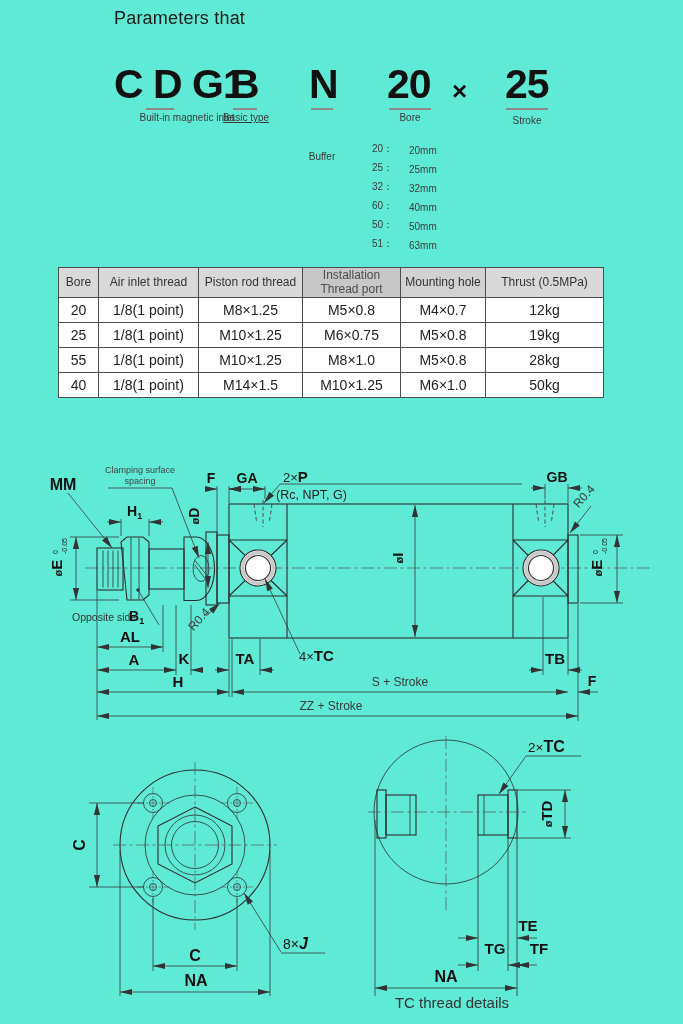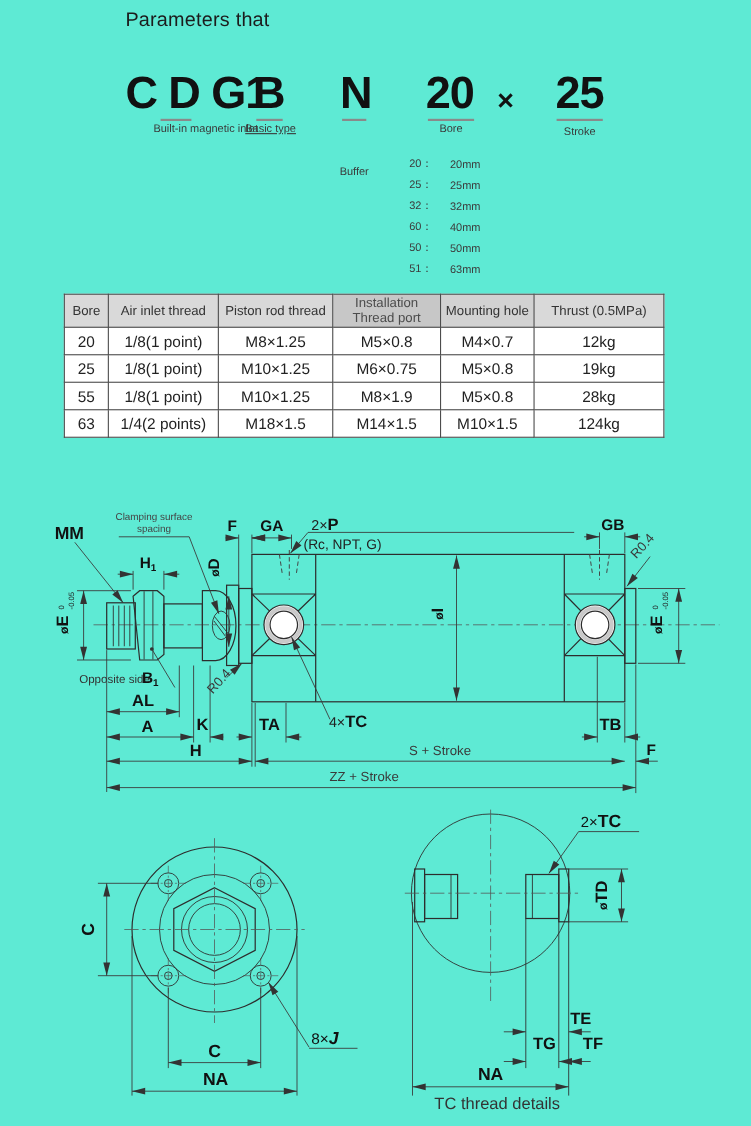--- a/index.html
+++ b/index.html
@@ -132,31 +132,31 @@
           <td>1/8(1 point)</td>
           <td>M10×1.25</td>
           <td>M6×0.75</td>
           <td>M5×0.8</td>
           <td>19kg</td>
         </tr>
     <tr>
           <td>55</td>
           <td>1/8(1 point)</td>
           <td>M10×1.25</td>
-          <td>M8×1.9</td>
+          <td>M8×1.0</td>
           <td>M5×0.8</td>
           <td>28kg</td>
         </tr>
     <tr>
-          <td>63</td>
-          <td>1/4(2 points)</td>
-          <td>M18×1.5</td>
+          <td>40</td>
+          <td>1/8(1 point)</td>
           <td>M14×1.5</td>
-          <td>M10×1.5</td>
-          <td>124kg</td>
+          <td>M10×1.25</td>
+          <td>M6×1.0</td>
+          <td>50kg</td>
         </tr>
   </tbody>
     </table>
 
   <svg width="683" height="569" viewBox="0 0 683 569">
     <defs>
       <marker id="ar" markerUnits="userSpaceOnUse" markerWidth="13" markerHeight="8" refX="12.5" refY="4" orient="auto-start-reverse">
         <path d="M12.5,4 L0.5,0.9 L0.5,7.1 Z" fill="#333"></path>
       </marker>
     </defs>

